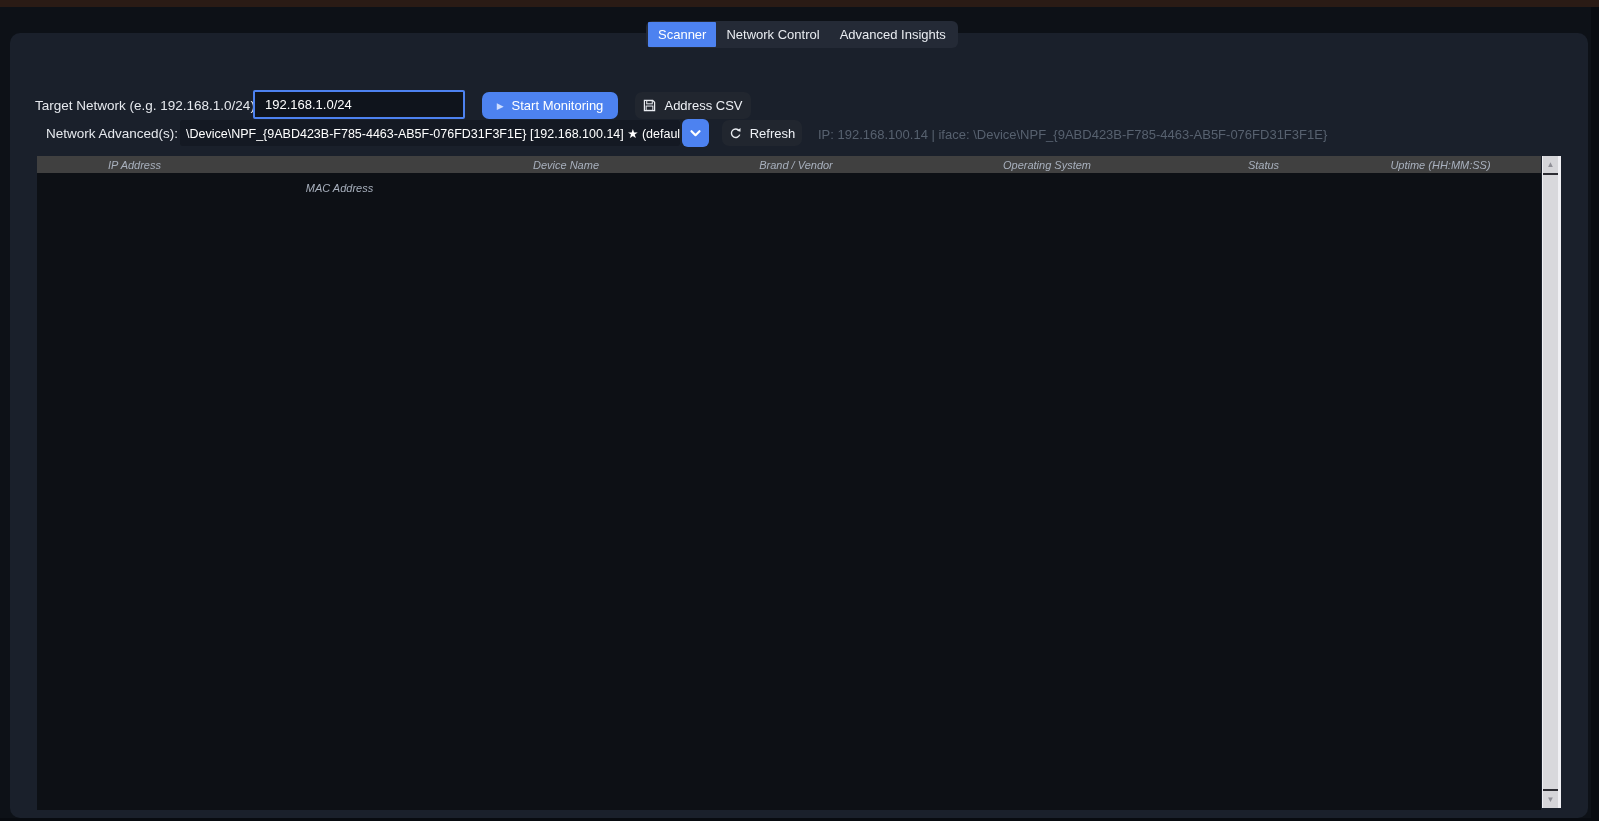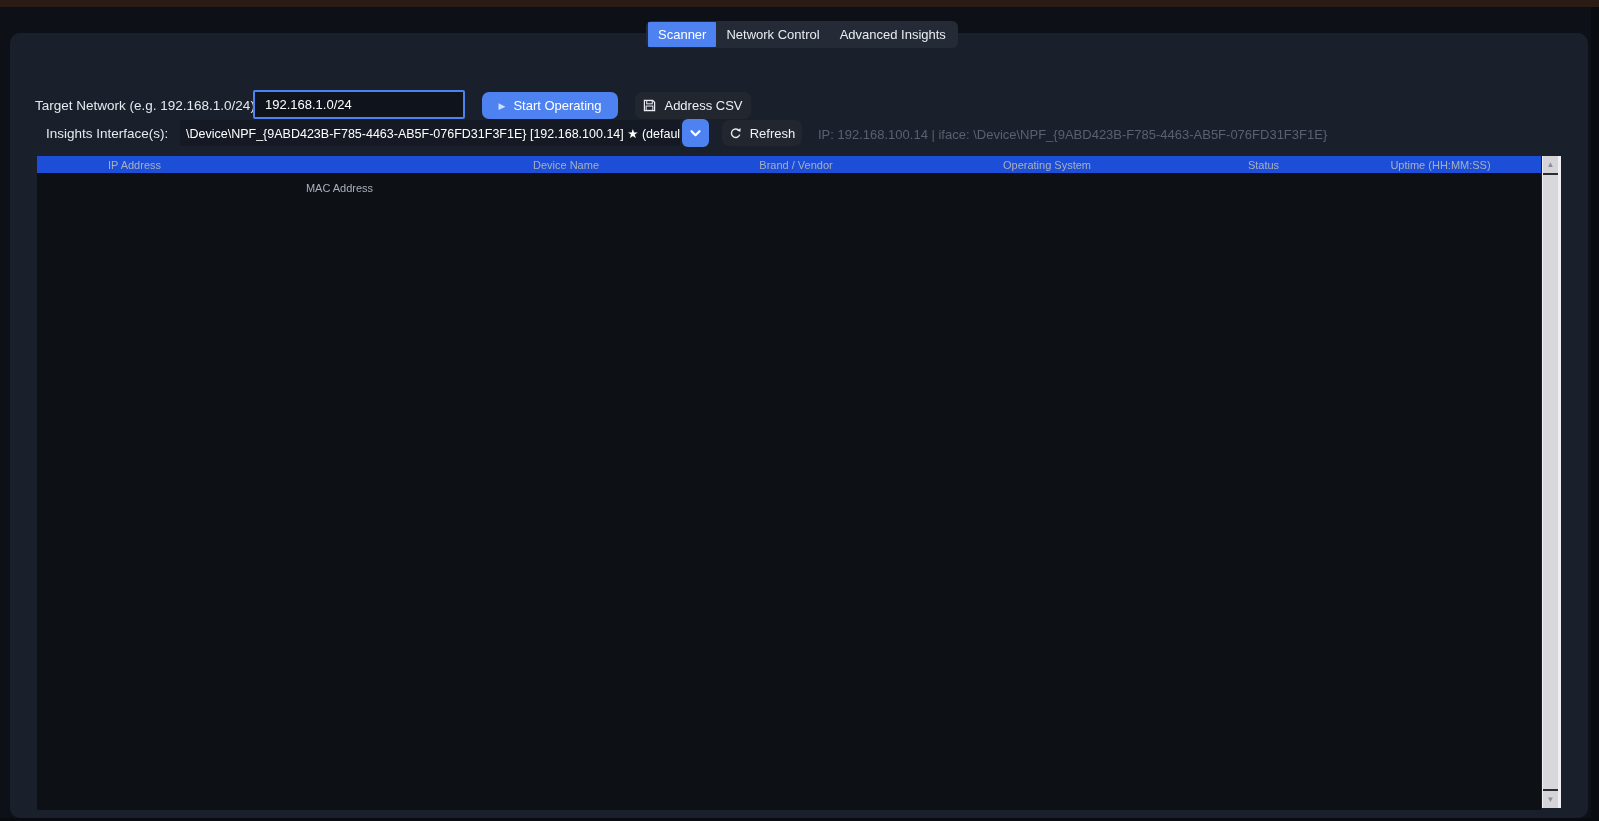--- a/index.html
+++ b/index.html
@@ -27,21 +27,21 @@
   .btn-refresh { left:712px; top:87px; width:80px; height:26px; background:#21262f; }
 
   
   .iface-label { left:36px; top:93px; }
   .iface-select { position:absolute; left:170px; top:87px; width:500px; height:26px; background:#141923; border-radius:3px; color:#ffffff; font-size:12.5px; display:flex; align-items:center; padding:0 6px; white-space:nowrap; overflow:hidden; }
   .iface-drop-btn { position:absolute; left:672px; top:86px; width:27px; height:28px; background:#4d82f0; border:none; border-radius:6px; display:flex; align-items:center; justify-content:center; }
   .iface-info { position:absolute; left:808px; top:94px; color:#57616f; font-size:13px; white-space:nowrap; }
 
   
   .device-table { position:absolute; left:27px; top:123px; width:1504px; height:654px; background:#0d1015; }
-  .table-header-row { display:flex; width:100%; height:17px; background:#1d4ed8; }
+  .table-header-row { display:flex; width:100%; height:17px; background:#404040;font-style:italic; }
   .th { color:#a8b0bd; font-size:11px; display:flex; align-items:center; justify-content:center; height:17px; overflow:hidden; white-space:nowrap; }
   .col-0{width:195px;} .col-1{width:215px;margin-top:23px;} .col-2{width:238px;} .col-3{width:222px;} .col-4{width:280px;} .col-5{width:153px;} .col-6{width:201px;}
   .table-body { width:100%; height:637px; }
 
   
   .scrollbar { position:absolute; left:1532px; top:123px; width:19px; height:652px; background:#d5d5d9; border-left:1px solid #f0f0f4; border-right:3px solid #f0f0f4; display:flex; flex-direction:column; }
   .sb-btn { height:19px; display:flex; align-items:center; justify-content:center; color:#8f8f97; font-size:8px; background:#d5d5d9; }
   .sb-btn-up { border-bottom:2px solid #2c2c33; }
   .sb-btn-down { border-top:2px solid #2c2c33; }
   .scroll-thumb { flex:1; background:#d8d8dc; }
@@ -58,35 +58,35 @@
   <div class="right-strip"></div>
   <div class="bottom-strip"></div>
 
   <div class="main-panel">
 
     <div class="label target-label">Target Network (e.g. 192.168.1.0/24):</div>
     <input class="target-input" type="text" value="192.168.1.0/24" style="">
 
     <button class="btn btn-primary">
       <span class="play-icon">▶</span>
-      <span>Start Operating</span>
+      <span>Start Monitoring</span>
     </button>
 
     <button class="btn btn-export">
       <span>
         <svg class="icon-svg" width="13" height="13" viewBox="0 0 14 14">
           <path d="M1.5 1.5 h9 l2 2 v9 h-11 z" fill="none" stroke="#e9ecf1" stroke-width="1.3"></path>
           <rect x="4" y="1.8" width="6" height="3.4" fill="none" stroke="#e9ecf1" stroke-width="1.1"></rect>
           <rect x="3.4" y="7.6" width="7.2" height="4.6" fill="none" stroke="#e9ecf1" stroke-width="1.1"></rect>
         </svg>
       </span>
       <span>Address CSV</span>
     </button>
 
-    <div class="label iface-label">Insights Interface(s):</div>
+    <div class="label iface-label">Network Advanced(s):</div>
     <div class="iface-select">\Device\NPF_{9ABD423B-F785-4463-AB5F-076FD31F3F1E}  [192.168.100.14] ★ (default)</div>
 
     <button class="iface-drop-btn">
       <span>
         <svg class="icon-svg" width="13" height="9" viewBox="0 0 13 9">
           <path d="M2.5 2.2 L6.5 6.2 L10.5 2.2" fill="none" stroke="#ffffff" stroke-width="2.2" stroke-linecap="round" stroke-linejoin="round"></path>
         </svg>
       </span>
     </button>
 

